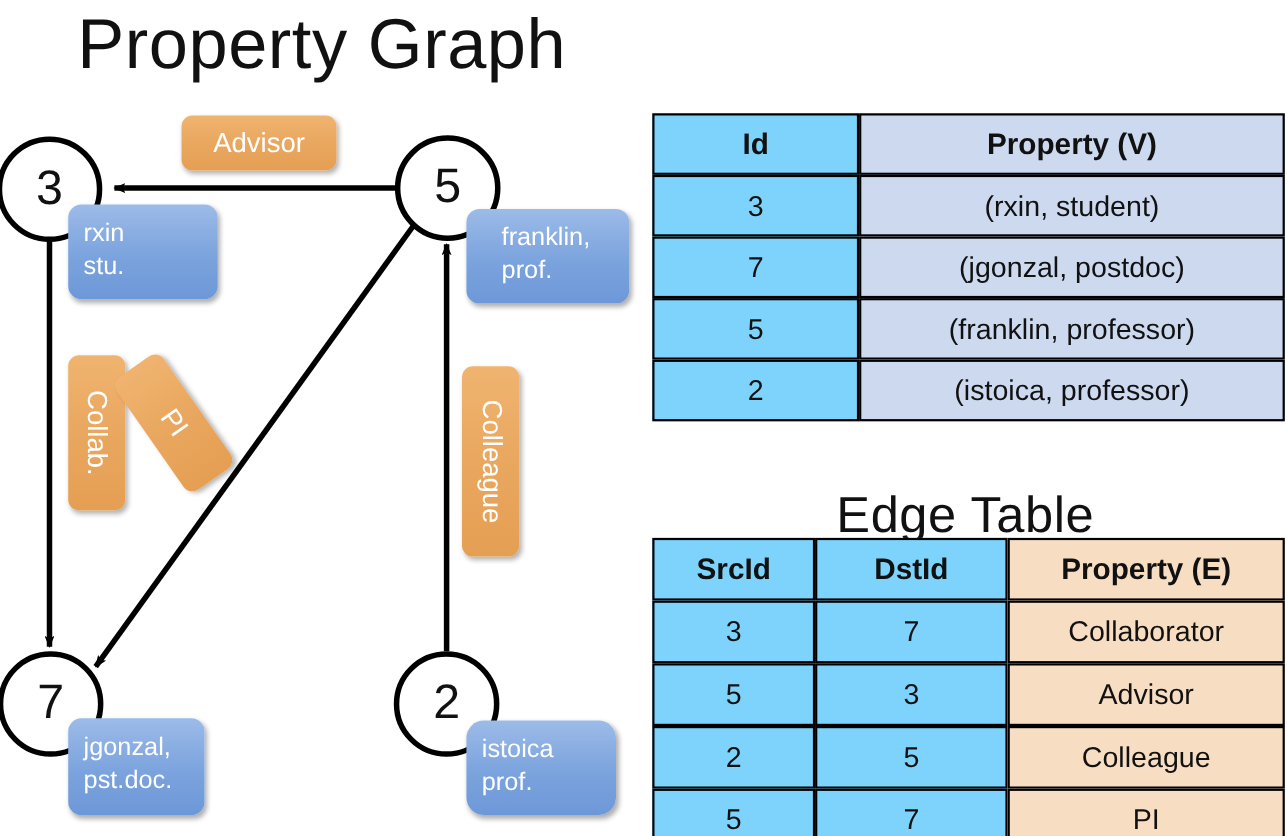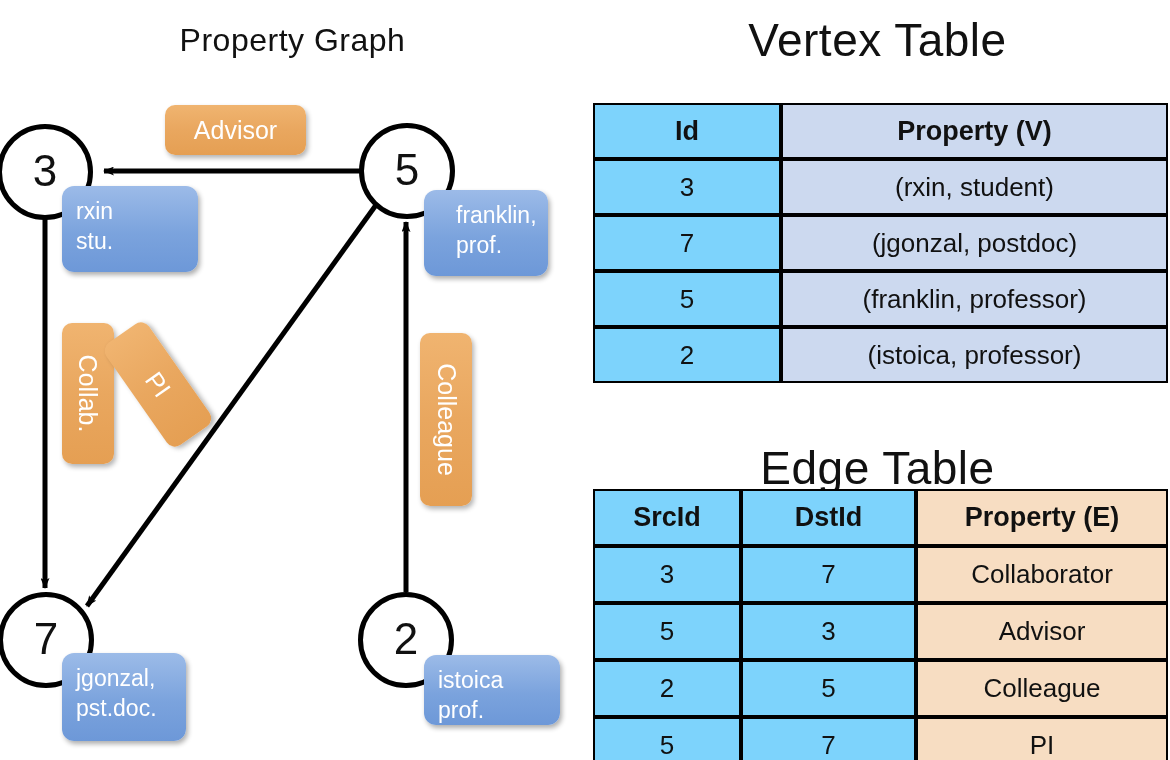--- a/index.html
+++ b/index.html
@@ -26,21 +26,21 @@
     position: absolute;
     font-family: "Liberation Sans", sans-serif;
     font-weight: 300;
     color: #111111;
     letter-spacing: 0.5px;
     white-space: nowrap;
     text-align: center;
   }
   #title-property-graph {
     left: 0px; top: 12px; width: 585px;
-    font-size: 32px;
+    font-size: 64px;
     line-height: 56px;
   }
   #title-vertex-table {
     left: 585px; top: 12px; width: 585px;
     font-size: 46px;
     line-height: 56px;
   }
   #title-edge-table {
     left: 585px; top: 400px; width: 585px;
     font-size: 46px;
@@ -177,37 +177,37 @@
       <span class="node-label">3</span>
     </div>
     <div class="prop-box" style="left:62px; top:186px; width:136px; height:86px;">
       <div>rxin</div>
       <div>stu.</div>
     </div>
 
     <div class="node-circle" style="left:359px; top:123px; width:96px; height:96px;">
       <span class="node-label">5</span>
     </div>
-    <div class="prop-box" style="left:424px; top:190px; width:124px; height:86px;padding-left:32px;">
+    <div class="prop-box" style="left:424px; top:190px; width:148px; height:86px;padding-left:32px;">
       <div>franklin,</div>
       <div>prof.</div>
     </div>
 
     <div class="node-circle" style="left:-2px; top:592px; width:96px; height:96px;">
       <span class="node-label">7</span>
     </div>
     <div class="prop-box" style="left:62px; top:653px; width:124px; height:88px;">
       <div>jgonzal,</div>
       <div>pst.doc.</div>
     </div>
 
     <div class="node-circle" style="left:358px; top:592px; width:96px; height:96px;">
       <span class="node-label">2</span>
     </div>
-    <div class="prop-box" style="left:424px; top:655px; width:136px; height:70px;">
+    <div class="prop-box" style="left:424px; top:655px; width:136px; height:86px;border-radius:16px;">
       <div>istoica</div>
       <div>prof.</div>
     </div>
 
     <div class="edge-label" style="left:165px; top:105px; width:141px; height:50px;">
       <span>Advisor</span>
     </div>
 
     <div class="edge-label vertical" style="left:62px; top:323px; width:52px; height:141px;">
       <span>Collab.</span>
@@ -215,21 +215,20 @@
 
     <div class="edge-label" style="left:132px; top:322px; width:52px; height:125px; transform: rotate(-35deg); transform-origin: 50% 50%;">
       <span style="transform: rotate(90deg); display:inline-block;">PI</span>
     </div>
 
     <div class="edge-label vertical" style="left:420px; top:333px; width:52px; height:173px;">
       <span>Colleague</span>
     </div>
   </div>
 
-  <div id="title-vertex-table" class="section-title">Vertex Table</div>
 
   <table id="vertex-table" class="data-table">
     <colgroup>
         <col class="c-id">
         <col class="c-prop">
       </colgroup>
     <thead>
       <tr>
         <th>Id</th>
         <th class="cell-blue">Property (V)</th>

